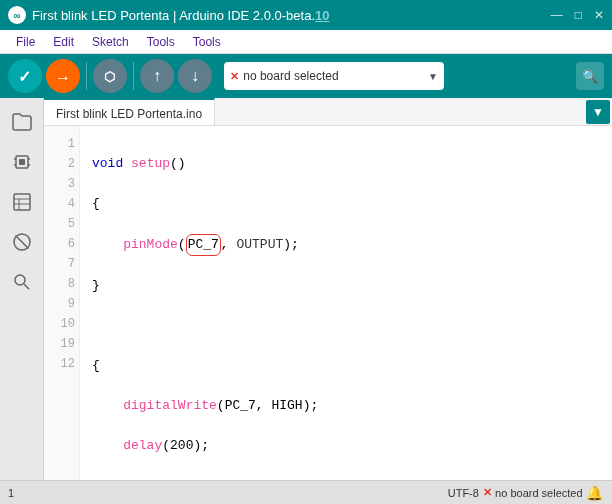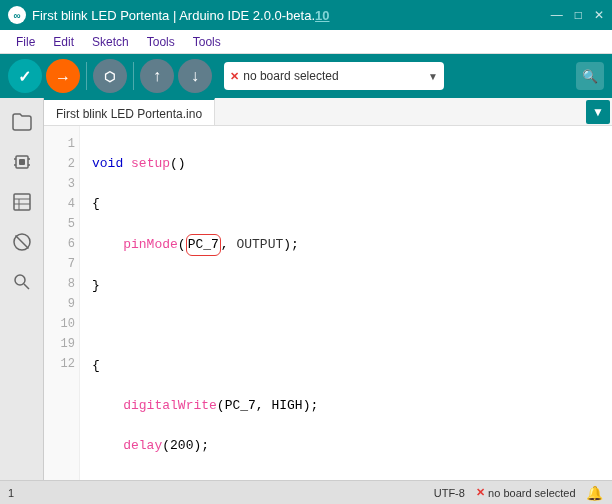--- a/index.html
+++ b/index.html
@@ -193,21 +193,21 @@
     #statusbar {
       height: 24px;
       background: #e0e0e0;
       border-top: 1px solid #ccc;
       display: flex;
       align-items: center;
       padding: 0 8px;
       font-size: 11px;
       color: #333;
     }
-    #statusbar-right { margin-left: auto; display: flex; align-items: center; gap: 11px; }
+    #statusbar-right { margin-left: auto; display: flex; align-items: center; gap: 4px; }
     .status-item { display: flex; align-items: center; gap: 3px; }
     .status-x { color: #e53935; font-weight: bold; }
   </style>
 </head>
 <body>
 
 <div id="titlebar">
   <div id="titlebar-left">
     <div id="titlebar-logo">∞</div>
     <span id="titlebar-title-text">

